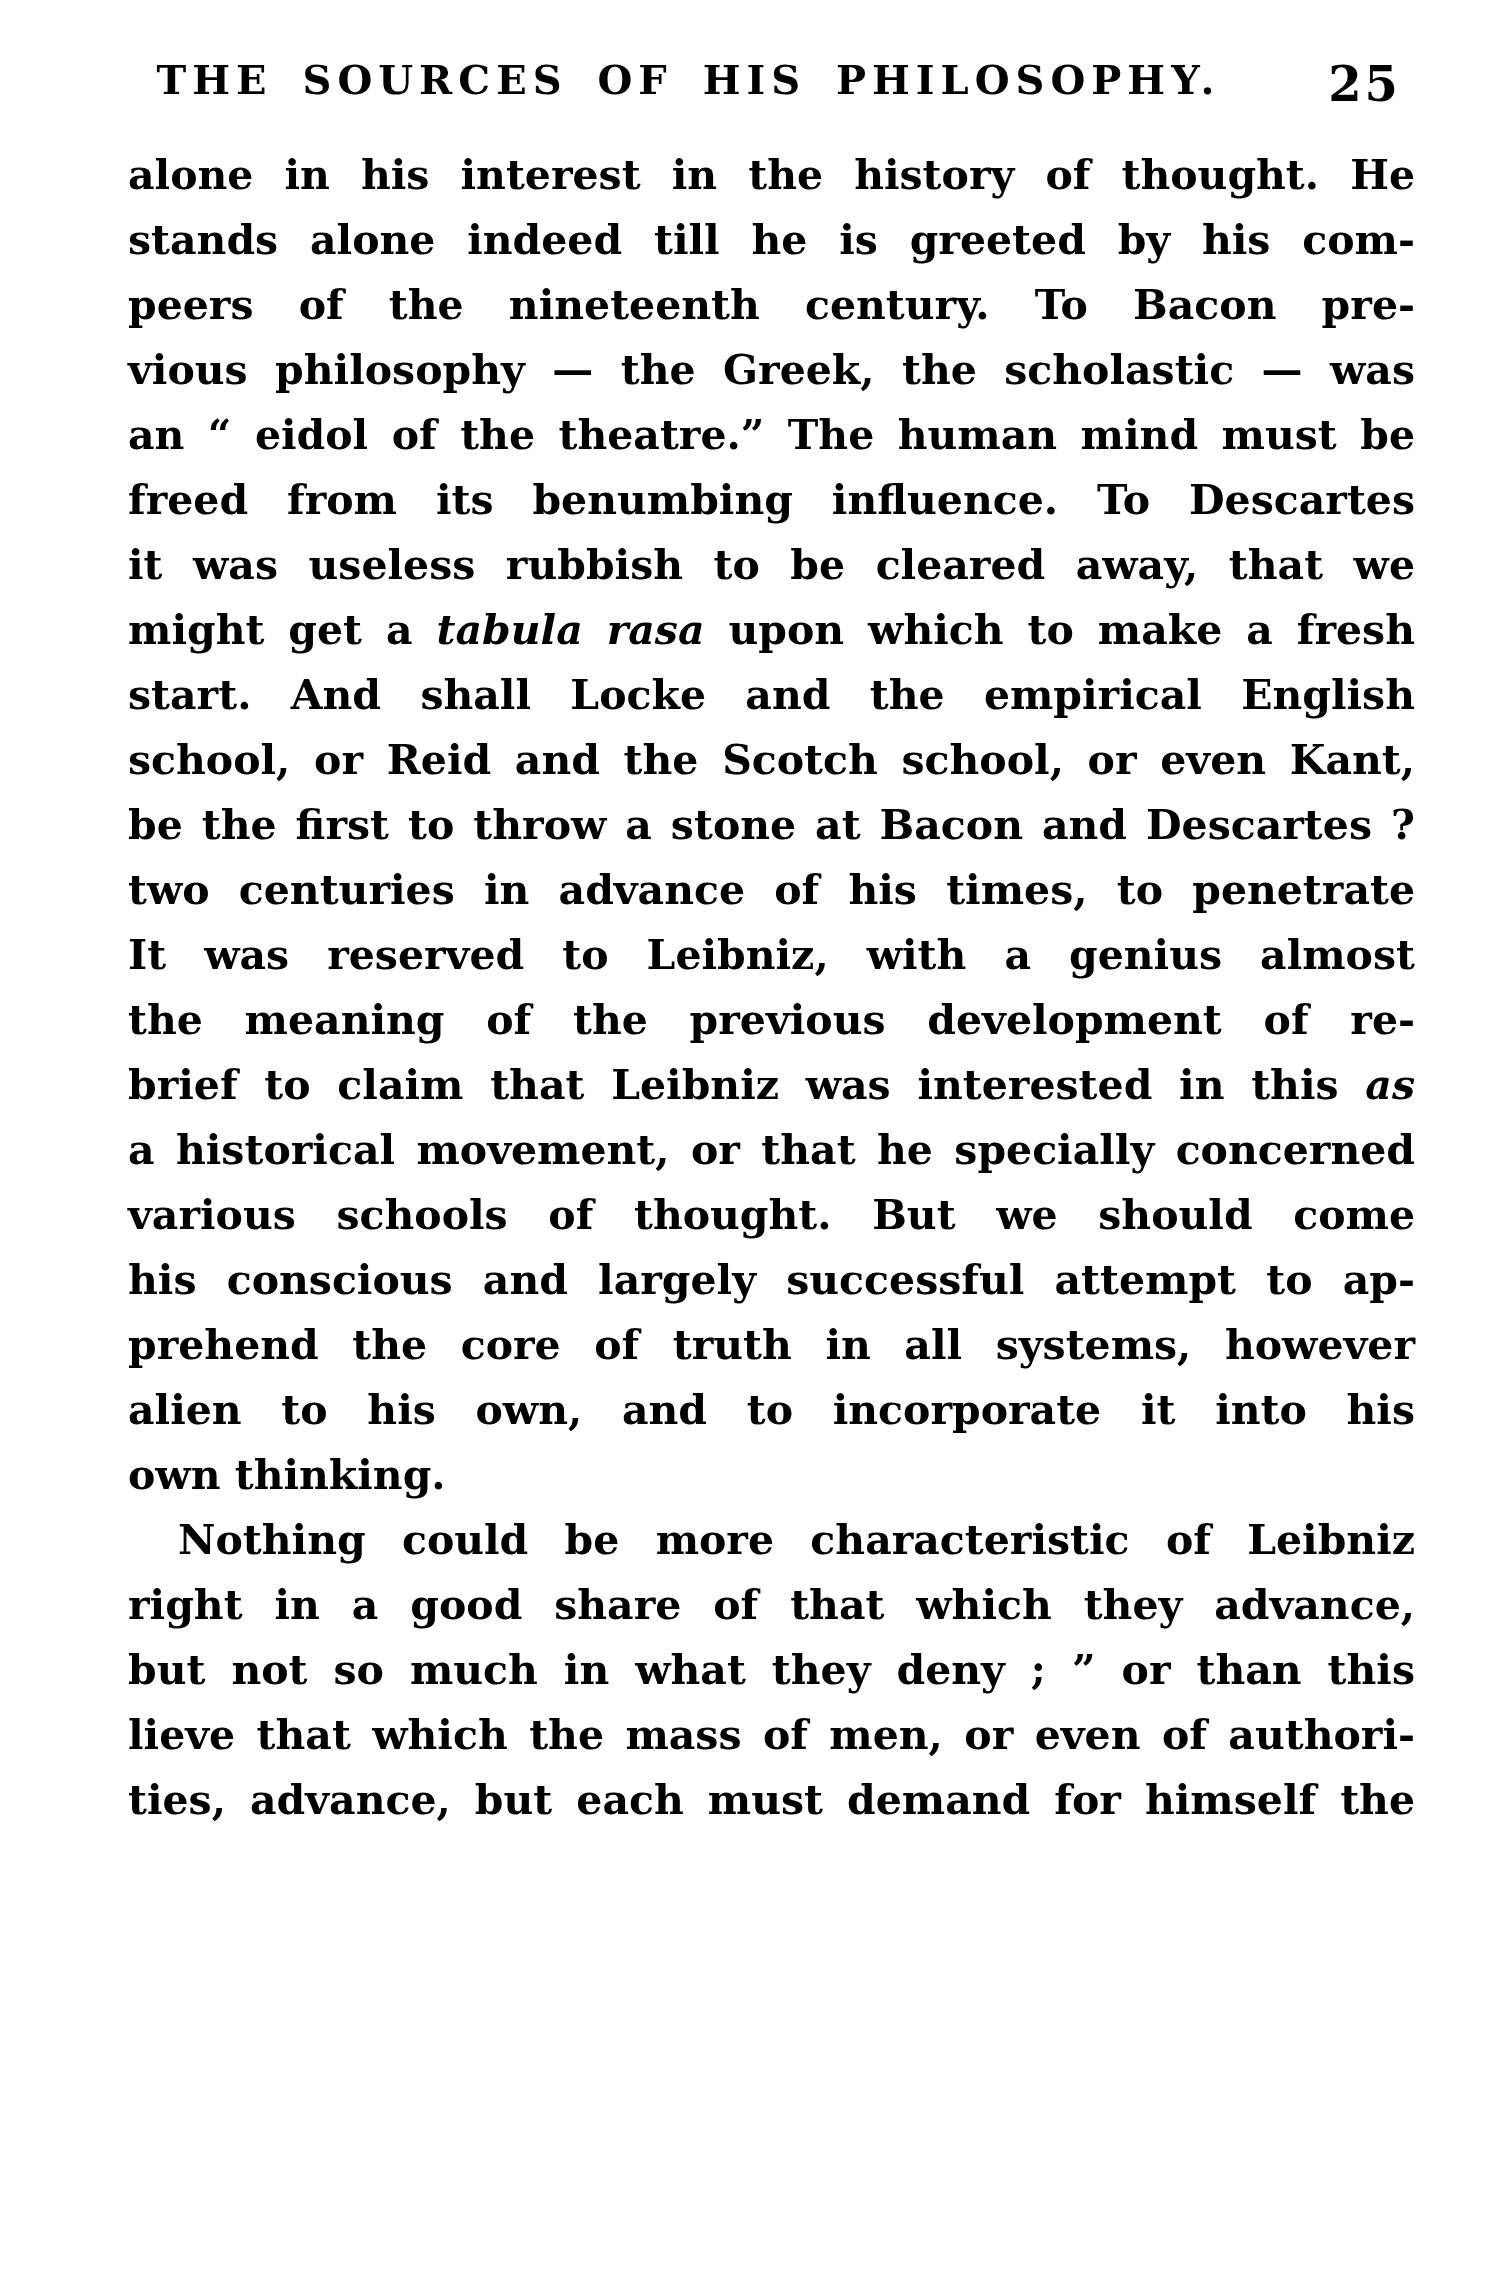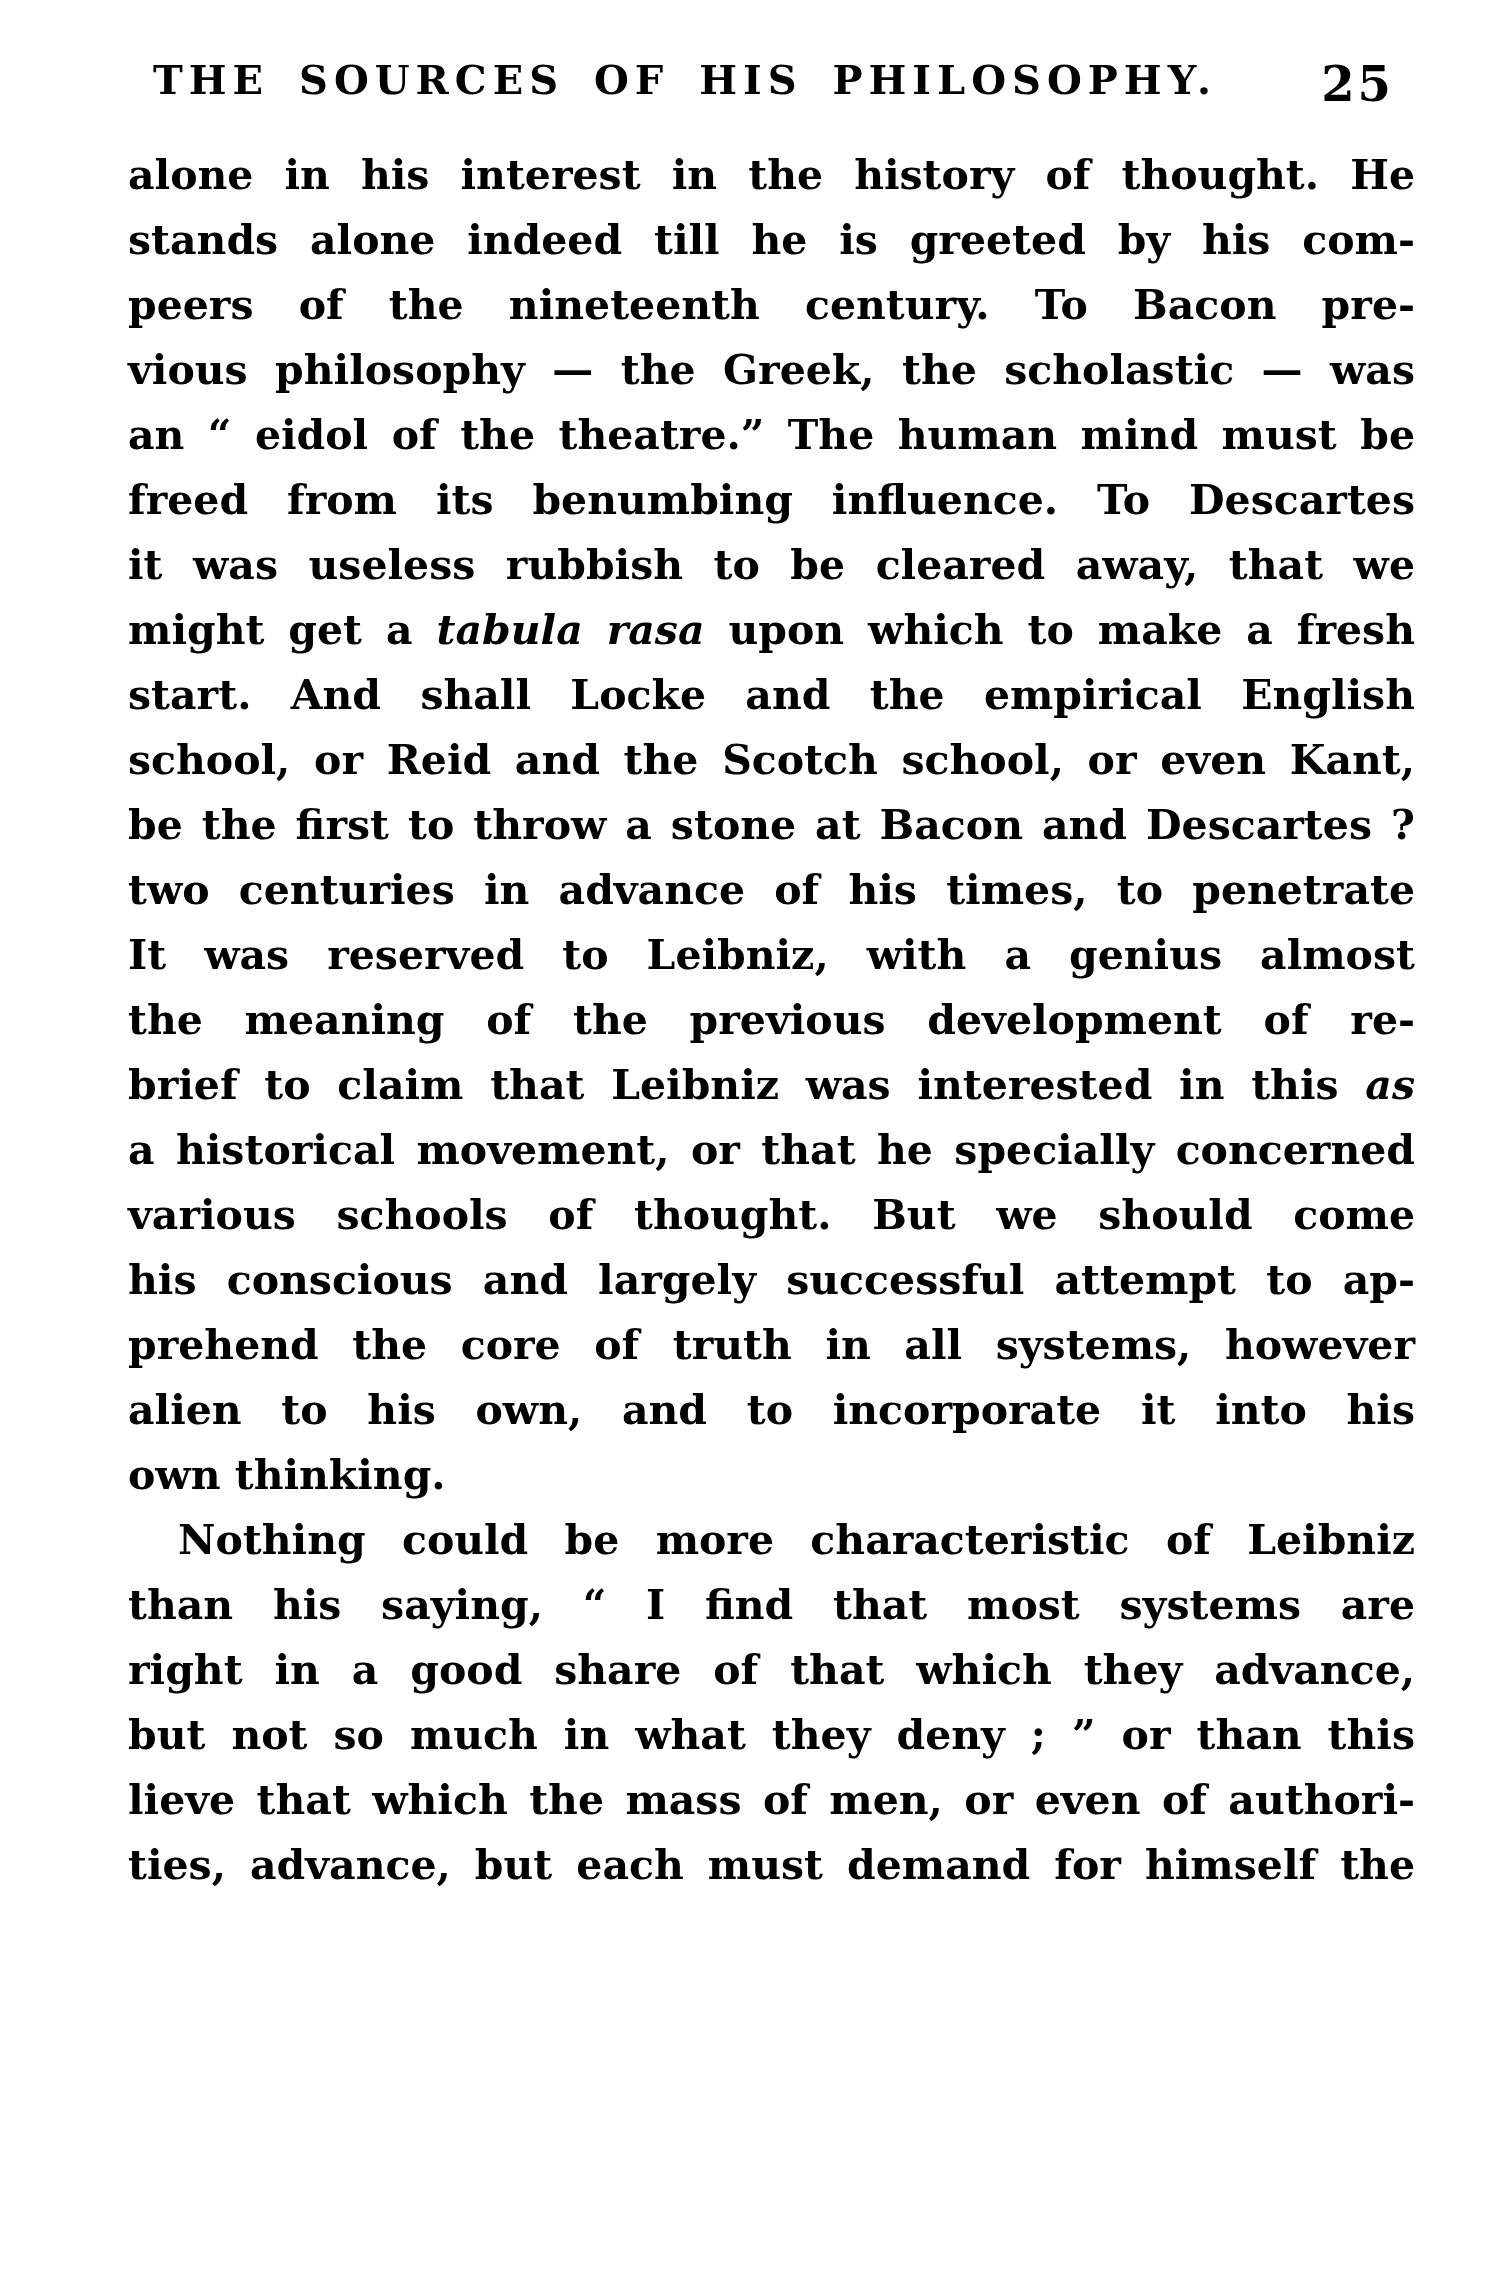--- a/index.html
+++ b/index.html
@@ -13,21 +13,21 @@
     height: 2284px;
     background: #ffffff;
     color: #000000;
     font-family: "DejaVu Serif", serif;
     overflow: hidden;
   }
   .running-header {
     position: absolute;
     top: 48px;
     left: 0;
-    right: 16px;
+    right: 9px;
     height: 70px;
     padding-left: 36px;
   }
   .header-title {
     position: absolute;
     left: 50%;
     transform: translateX(-50%);
     margin-left: -52px;
     top: 8px;
     font-size: 40px;
@@ -93,19 +93,18 @@
       <div class="line j"><span>It was reserved to Leibniz, with a genius almost</span></div>
       <div class="line j"><span>the meaning of the previous development of re-</span></div>
       <div class="line j"><span>brief to claim that Leibniz was interested in this </span><i>as</i></div>
       <div class="line j"><span>a historical movement, or that he specially concerned</span></div>
       <div class="line j"><span>various schools of thought.  But we should come</span></div>
       <div class="line j"><span>his conscious and largely successful attempt to ap-</span></div>
       <div class="line j"><span>prehend the core of truth in all systems, however</span></div>
       <div class="line j"><span>alien to his own, and to incorporate it into his</span></div>
       <div class="line"><span>own thinking.</span></div>
       <div class="line j indent"><span>Nothing could be more characteristic of Leibniz</span></div>
-      <div class="line j"><span>than his saying, “ I find that most systems are</span></div>
       <div class="line j"><span>right in a good share of that which they advance,</span></div>
       <div class="line j"><span>but not so much in what they deny ; ” or than this</span></div>
       <div class="line j"><span>lieve that which the mass of men, or even of authori-</span></div>
       <div class="line j"><span>ties, advance, but each must demand for himself the</span></div>
     </div>
 </div>
 
 </body></html>

